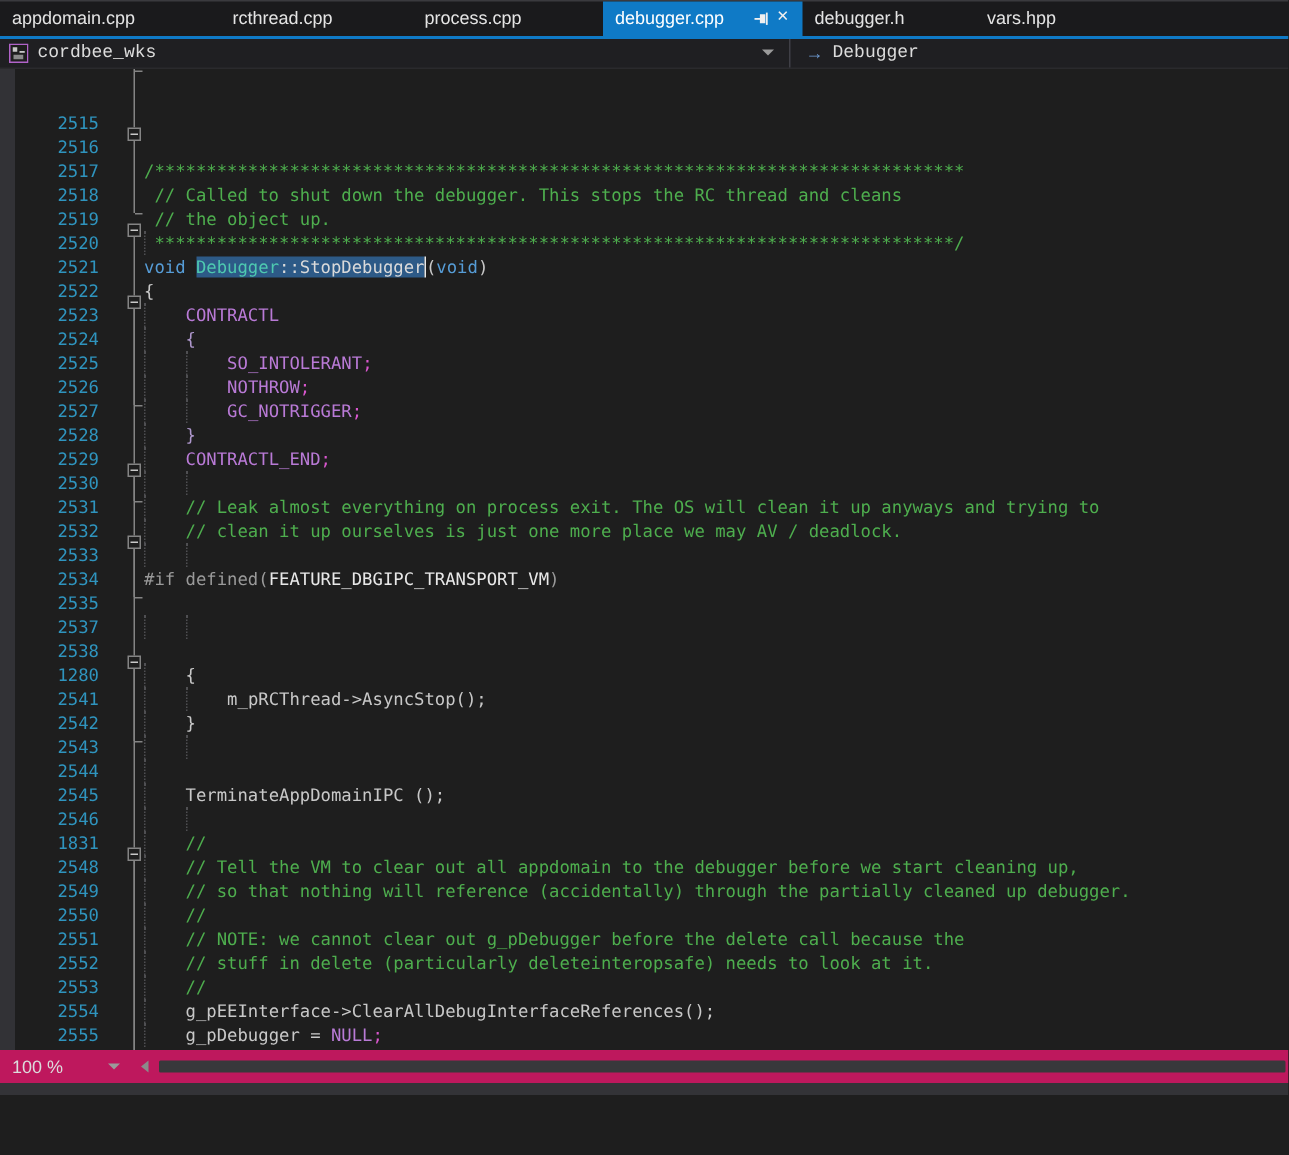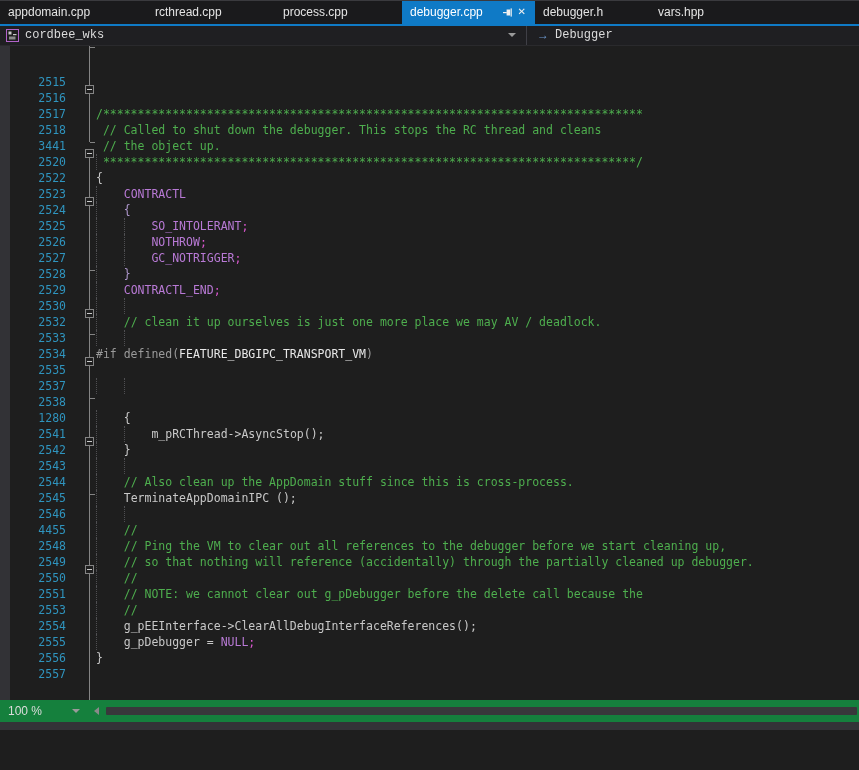--- a/index.html
+++ b/index.html
@@ -41,21 +41,21 @@
   .t-wb{color:#e8e8e8;}
   .t-st{color:var(--c-type,#4ec9b0);background:var(--c-sel,#2d5a87);}
   .t-sw{color:#dadada;background:var(--c-sel,#2d5a87);}
   .t-cr{display:inline-block;width:1px;height:14px;vertical-align:top;margin-top:1px;background:#e8e8e8;}
   .fold-seg{position:absolute;width:1px;background:#848484;left:89px;}
   .fold-tick{position:absolute;height:1px;width:5px;background:#848484;left:90px;}
   .fold-box{position:absolute;left:85px;width:9px;height:9px;border:1px solid #848484;background:#1e1e1e;box-sizing:border-box;}
   .fold-box .minus{position:absolute;left:1px;right:1px;top:3px;height:1px;background:#c8c8c8;}
 
   
-  .bottombar{height:22px;background:#15803d;display:flex;align-items:center;justify-content:center;}
+  .bottombar{height:22px;background:#be185d;display:flex;align-items:center;justify-content:center;}
   .zoom-combo{width:88px;height:22px;display:flex;align-items:center;box-sizing:border-box;}
   .zoom-combo .val{color:#dcdcdc;font-size:12px;margin-left:8px;}
   .zoom-combo .chev{margin-left:auto;margin-right:8px;}
   .hscroll{flex:1;height:22px;display:flex;align-items:center;position:relative;}
   .scroll-left{width:16px;height:22px;display:flex;align-items:center;justify-content:center;}
   .scroll-left .tri{width:0;height:0;border-top:4px solid transparent;border-bottom:4px solid transparent;border-right:5px solid #8a8a8a;}
   .hthumb{position:absolute;left:18px;right:2px;top:7px;height:8px;background:#38383b;border-radius:1px;}
   .bottomstrip{height:8px;background:#333337;}
 </style>
 </head>
@@ -123,28 +123,32 @@
         </div>
         <div class="row">
           <span class="ln">2517</span>
           <span class="code"><span class="t-c">/******************************************************************************</span></span>
         </div>
         <div class="row">
           <span class="ln">2518</span>
           <span class="code"><span class="t-c"> // Called to shut down the debugger. This stops the RC thread and cleans</span></span>
         </div>
         <div class="row">
-          <span class="ln">3441</span>
+          <span class="ln">2519</span>
           <span class="code"><span class="t-c"> // the object up.</span></span>
         </div>
         <div class="row">
           <span class="ln">2520</span>
           <span class="code"><span class="t-g"></span><span class="t-c">*****************************************************************************/</span></span>
         </div>
         <div class="row">
+          <span class="ln">2521</span>
+          <span class="code"><span class="t-k">void </span><span class="t-st">Debugger</span><span class="t-sw">::StopDebugger</span><span class="t-cr"></span><span class="t-w">(</span><span class="t-k">void</span><span class="t-w">)</span></span>
+        </div>
+        <div class="row">
           <span class="ln">2522</span>
           <span class="code"><span class="t-w">{</span></span>
         </div>
         <div class="row">
           <span class="ln">2523</span>
           <span class="code"><span class="t-g"></span><span class="t-s">   </span><span class="t-m">CONTRACTL</span></span>
         </div>
         <div class="row">
           <span class="ln">2524</span>
           <span class="code"><span class="t-g"></span><span class="t-s">   </span><span class="t-mb">{</span></span>
@@ -167,20 +171,24 @@
         </div>
         <div class="row">
           <span class="ln">2529</span>
           <span class="code"><span class="t-g"></span><span class="t-s">   </span><span class="t-m">CONTRACTL_END</span><span class="t-pk">;</span></span>
         </div>
         <div class="row">
           <span class="ln">2530</span>
           <span class="code"><span class="t-g"></span><span class="t-s">   </span><span class="t-g"></span></span>
         </div>
         <div class="row">
+          <span class="ln">2531</span>
+          <span class="code"><span class="t-g"></span><span class="t-s">   </span><span class="t-c">// Leak almost everything on process exit. The OS will clean it up anyways and trying to</span></span>
+        </div>
+        <div class="row">
           <span class="ln">2532</span>
           <span class="code"><span class="t-g"></span><span class="t-s">   </span><span class="t-c">// clean it up ourselves is just one more place we may AV / deadlock.</span></span>
         </div>
         <div class="row">
           <span class="ln">2533</span>
           <span class="code"><span class="t-g"></span><span class="t-s">   </span><span class="t-g"></span></span>
         </div>
         <div class="row">
           <span class="ln">2534</span>
           <span class="code"><span class="t-gb">#if defined(</span><span class="t-wb">FEATURE_DBGIPC_TRANSPORT_VM</span><span class="t-gb">)</span></span>
@@ -206,49 +214,53 @@
         <div class="row">
           <span class="ln">2542</span>
           <span class="code"><span class="t-g"></span><span class="t-s">   </span><span class="t-w">}</span></span>
         </div>
         <div class="row">
           <span class="ln">2543</span>
           <span class="code"><span class="t-g"></span><span class="t-s">   </span><span class="t-g"></span></span>
         </div>
         <div class="row">
           <span class="ln">2544</span>
-          <span class="code"><span class="t-g"></span><span class="t-s">   </span><span class="t-c">// Also clean up the AppDomain stuff since this is cross-process.</span></span>
+          <span class="code"><span class="t-g"></span><span class="t-s">   </span></span>
         </div>
         <div class="row">
           <span class="ln">2545</span>
           <span class="code"><span class="t-g"></span><span class="t-s">   </span><span class="t-w">TerminateAppDomainIPC ();</span></span>
         </div>
         <div class="row">
           <span class="ln">2546</span>
           <span class="code"><span class="t-g"></span><span class="t-s">   </span><span class="t-g"></span></span>
         </div>
         <div class="row">
-          <span class="ln">4455</span>
+          <span class="ln">1831</span>
           <span class="code"><span class="t-g"></span><span class="t-s">   </span><span class="t-c">//</span></span>
         </div>
         <div class="row">
           <span class="ln">2548</span>
-          <span class="code"><span class="t-g"></span><span class="t-s">   </span><span class="t-c">// Ping the VM to clear out all references to the debugger before we start cleaning up,</span></span>
+          <span class="code"><span class="t-g"></span><span class="t-s">   </span><span class="t-c">// Tell the VM to clear out all appdomain to the debugger before we start cleaning up,</span></span>
         </div>
         <div class="row">
           <span class="ln">2549</span>
           <span class="code"><span class="t-g"></span><span class="t-s">   </span><span class="t-c">// so that nothing will reference (accidentally) through the partially cleaned up debugger.</span></span>
         </div>
         <div class="row">
           <span class="ln">2550</span>
           <span class="code"><span class="t-g"></span><span class="t-s">   </span><span class="t-c">//</span></span>
         </div>
         <div class="row">
           <span class="ln">2551</span>
           <span class="code"><span class="t-g"></span><span class="t-s">   </span><span class="t-c">// NOTE: we cannot clear out g_pDebugger before the delete call because the</span></span>
+        </div>
+        <div class="row">
+          <span class="ln">2552</span>
+          <span class="code"><span class="t-g"></span><span class="t-s">   </span><span class="t-c">// stuff in delete (particularly deleteinteropsafe) needs to look at it.</span></span>
         </div>
         <div class="row">
           <span class="ln">2553</span>
           <span class="code"><span class="t-g"></span><span class="t-s">   </span><span class="t-c">//</span></span>
         </div>
         <div class="row">
           <span class="ln">2554</span>
           <span class="code"><span class="t-g"></span><span class="t-s">   </span><span class="t-w">g_pEEInterface-&gt;ClearAllDebugInterfaceReferences();</span></span>
         </div>
         <div class="row">

